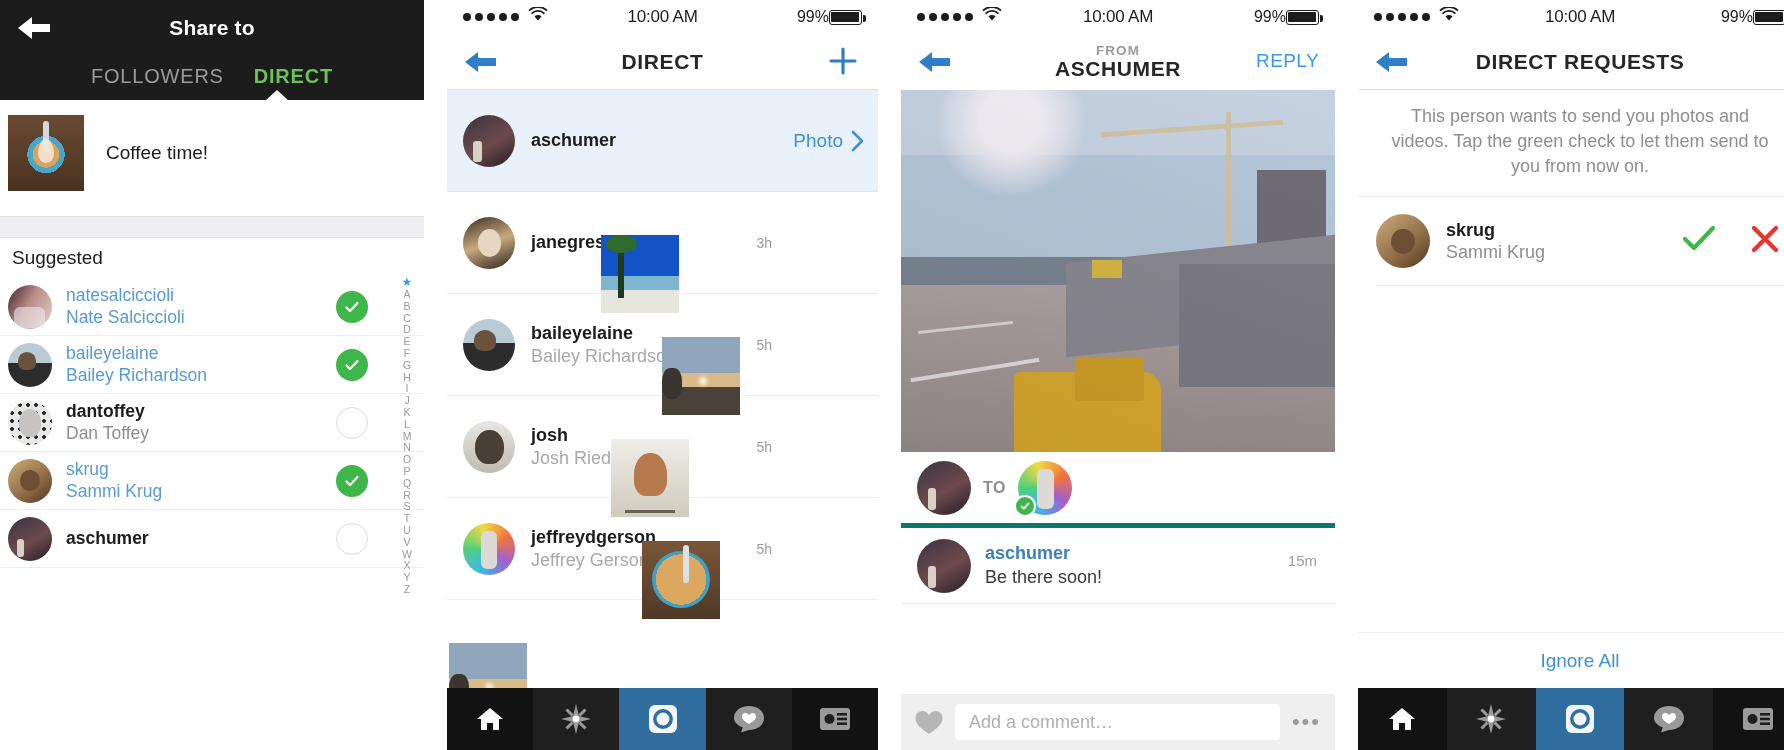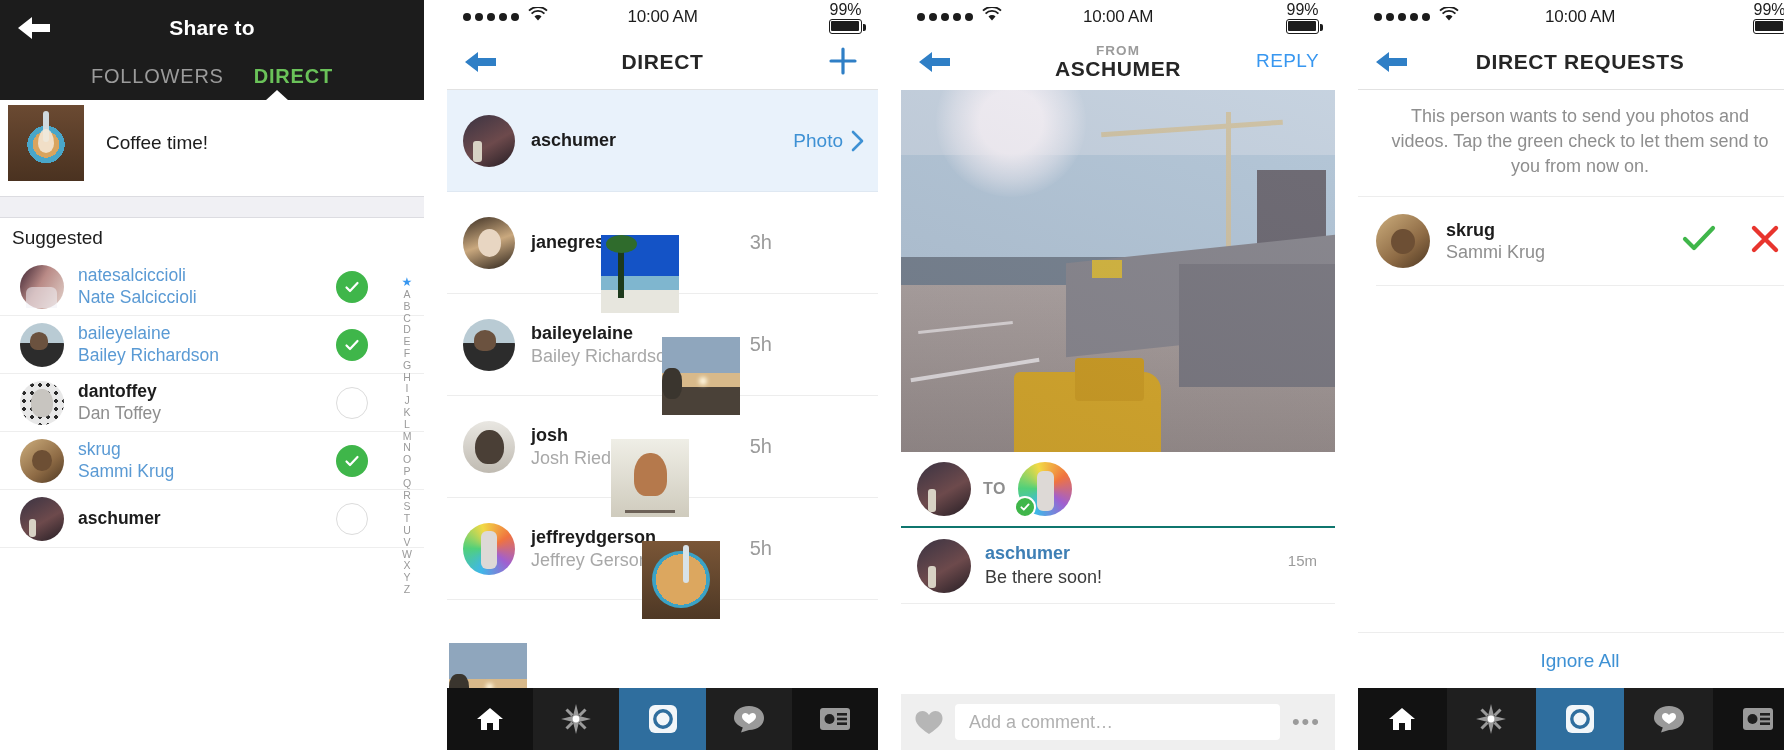--- a/index.html
+++ b/index.html
@@ -15,38 +15,38 @@
   .p3 { width:434px; }
   .p4 { width:444px; }
 
   
   .statusbar { height:34px; display:flex; align-items:center; padding:0 16px; font-size:17px;
     color:#2b2b2b; position:relative; background:#fff; }
   .sb-left { display:flex; align-items:center; gap:4px; }
   .dot { width:8px; height:8px; border-radius:50%; background:#1c1c1c; display:inline-block; }
   .wifi { margin-left:5px; display:inline-block; }
   .sb-time { position:absolute; left:0; right:0; text-align:center; font-size:17px; font-weight:400; color:#1c1c1c; letter-spacing:-0.2px;}
-  .sb-right { margin-left:auto; display:flex; align-items:center; font-size:16px; color:#1c1c1c; z-index:2;flex-direction:column;}
+  .sb-right { margin-left:auto; display:flex; align-items:center; font-size:16px; color:#1c1c1c; z-index:2;}
   .batt { width:33px; height:15px; border:1.6px solid #1c1c1c; border-radius:3px; position:relative; }
   .batt:after { content:""; position:absolute; right:-5px; top:4px; width:3px; height:7px; background:#1c1c1c; border-radius:0 2px 2px 0; }
   .batt i { position:absolute; left:1.4px; top:1.4px; bottom:1.4px; width:88%; background:#1c1c1c; border-radius:1px; display:block;}
 
   
   .p1-dark { background:#1c1c1c; height:100px; position:relative; }
   .p1-title-row { height:56px; display:flex; align-items:center; position:relative; }
   .p1-back { position:absolute; left:14px; top:12px; width:40px; height:32px; }
   .p1-title { width:100%; text-align:center; color:#fff; font-size:21px; font-weight:bold; letter-spacing:0.2px; }
   .p1-tabs { display:flex; justify-content:center; align-items:center; gap:30px; height:40px; }
   .p1-tab { font-size:20px; letter-spacing:0.8px; font-weight:400; }
   .t-off { color:#9b9b9b; }
   .t-on { color:#6ac259; font-weight:bold; }
   .caret { position:absolute; bottom:-1px; left:265px; width:0; height:0;
     border-left:12px solid transparent; border-right:12px solid transparent; border-bottom:11px solid #ffffff; }
 
-  .p1-post { height:96px; display:flex; align-items:center; background:#fff; padding:0 0 11px 8px; }
+  .p1-post { height:116px; display:flex; align-items:center; background:#fff; padding:0 0 11px 8px; }
   .thumb-coffee { width:76px; height:76px; flex:0 0 auto; background:
       radial-gradient(circle at 50% 52%, #d9a45e 0 24%, #49a6c9 24% 34%, rgba(0,0,0,0) 34%),
       linear-gradient(#6b4a32,#4a3220); position:relative; }
   .thumb-coffee:before { content:""; position:absolute; left:50%; top:8%; margin-left:-3px; width:6px; height:42%;
       background:#cfd9de; border-radius:3px; }
   .thumb-coffee:after { content:""; position:absolute; left:50%; top:50%; width:16px; height:24px; margin:-14px 0 0 -8px;
       background:#f4ead9; border-radius:50% 50% 50% 50%/60% 60% 40% 40%; opacity:.85;}
   .p1-caption { margin-left:22px; font-size:19px; color:#1c1c1c; }
 
   .p1-sep { height:22px; background:#f0f0f4; border-top:1px solid #dcdce1; border-bottom:1px solid #dcdce1; }
@@ -72,21 +72,21 @@
   .a-dan:after{content:"";position:absolute;left:26%;top:20%;width:48%;height:62%;background:#c8c5c0;border-radius:50% 50% 44% 44%;}
   .a-jeff { background:conic-gradient(from 200deg,#3fb7e8,#51d07a,#f2d945,#f0733f,#a05fd0,#3fb7e8); position:relative;}
   .a-jeff:after{content:"";position:absolute;left:34%;top:16%;width:32%;height:74%;background:#ddd9d6;border-radius:6px;}
 
   .p1-search { width:48px; height:48px; border-radius:50%; border:1.5px solid #d6d6d6; margin-left:12px;
     display:flex; align-items:center; justify-content:center; }
 
   .p1-sugg { height:40px; display:flex; align-items:center; padding-left:12px; font-size:19px; color:#1c1c1c; }
 
   .p1-listwrap { position:relative; }
-  .p1-row { height:58px; display:flex; align-items:center; padding-left:20px; border-bottom:1px solid #eeeeee; position:relative;}
+  .p1-row { height:58px; display:flex; align-items:center; padding-left:8px; border-bottom:1px solid #eeeeee; position:relative;}
   .p1-row .av { width:44px; height:44px; }
   .p1-names { margin-left:14px; line-height:1.22; }
   .p1-user { font-size:17.5px; }
   .p1-full { font-size:17.5px; }
   .blue .p1-user, .blue .p1-full { color:#5a9ad4; }
   .blk .p1-user { color:#1c1c1c; font-weight:bold;}
   .blk .p1-full { color:#8e8e8e; }
   .chk { position:absolute; right:56px; top:50%; margin-top:-16px; width:32px; height:32px; border-radius:50%;
      display:flex; align-items:center; justify-content:center; }
   .chk.on { background:#3fb64a; }
@@ -106,21 +106,21 @@
   .nav-plus { position:absolute; right:20px; top:12px; }
   .nav-right-txt { position:absolute; right:16px; top:16px; font-size:19px; color:#3897f0; letter-spacing:0.4px;}
 
   
   .dm-row { height:102px; display:flex; align-items:center; padding-left:16px; border-bottom:1px solid #ededed; position:relative;}
   .dm-row.hl { background:#e9f2fb; border-bottom:1px solid #dfe8f2;}
   .dm-row .av { width:52px; height:52px; }
   .dm-names { margin-left:16px; line-height:1.24; }
   .dm-user { font-size:18px; font-weight:bold; color:#1c1c1c; }
   .dm-full { font-size:18px; color:#a8a8a8; }
-  .dm-time { position:absolute; right:106px; font-size:20px; color:#9b9b9b; }
+  .dm-time { position:absolute; right:106px; font-size:14px; color:#9b9b9b; }
   .dm-photo { position:absolute; right:14px; top:50%; margin-top:-39px; width:78px; height:78px; background-size:cover; }
   .dm-link { position:absolute; right:14px; font-size:19px; color:#3e91d4; display:flex; align-items:center; gap:8px;}
 
   .ph-palms { background:linear-gradient(#1453c6 0 52%, #7fb6cf 52% 70%, #e7e6de 70% 100%); position:relative; overflow:hidden;}
   .ph-palms:before{content:"";position:absolute;left:22%;top:2%;width:6px;height:80%;background:#1d3a1c;}
   .ph-palms:after{content:"";position:absolute;left:6%;top:0%;width:40%;height:24%;background:#2f6b2c;border-radius:50%;}
   .ph-sunset { background:linear-gradient(#8fa6bd 0 46%, #d8b98a 46% 64%, #4a4138 64% 100%); position:relative; overflow:hidden;}
   .ph-sunset:before{content:"";position:absolute;left:47%;top:52%;width:10%;height:10%;background:#fff6de;border-radius:50%;filter:blur(2px);}
   .ph-sunset:after{content:"";position:absolute;left:0;top:40%;width:26%;height:40%;background:#3a352e;border-radius:40%;}
   .ph-dog { background:linear-gradient(#efeee6,#cfcbbd); position:relative; overflow:hidden;}
@@ -147,21 +147,21 @@
   .ap-bridge2 { position:absolute; right:0; top:48%; width:36%; height:34%; background:#7e8082; }
   .ap-crane-m { position:absolute; right:24%; top:6%; width:5px; height:42%; background:#d9cfa8;}
   .ap-crane-a { position:absolute; right:12%; top:10%; width:42%; height:5px; background:#d9cfa8; transform:rotate(-4deg);}
   .ap-tower { position:absolute; right:2%; top:22%; width:16%; height:32%; background:#6f6f72;}
   .ap-tug { position:absolute; left:26%; bottom:0; width:34%; height:22%; background:#e3b423; border-radius:6px 18px 0 0;}
   .ap-tug2 { position:absolute; left:40%; bottom:14%; width:16%; height:12%; background:#d9a81b; border-radius:4px;}
   .ap-line { position:absolute; left:2%; bottom:22%; width:30%; height:4px; background:#efeee9; transform:rotate(-9deg);}
   .ap-line2 { position:absolute; left:4%; bottom:34%; width:22%; height:3px; background:#e8e6e0; transform:rotate(-6deg);}
   .ap-sign { position:absolute; left:44%; top:47%; width:7%; height:5%; background:#e0c33a;}
 
-  .to-row { height:76px; display:flex; align-items:center; padding-left:16px; border-bottom:2px solid #0f766e; }
+  .to-row { height:76px; display:flex; align-items:center; padding-left:16px; border-bottom:5px solid #0f766e; }
   .to-row .av { width:54px; height:54px; }
   .to-word { font-size:16px; color:#8e8e8e; margin:0 12px; font-weight:bold; letter-spacing:0.6px;}
   .to-av-wrap { position:relative; }
   .to-badge { position:absolute; left:-4px; bottom:-2px; width:22px; height:22px; border-radius:50%; background:#3fb64a;
       border:2px solid #fff; display:flex; align-items:center; justify-content:center;}
 
   .cmt-row { height:76px; display:flex; align-items:center; padding-left:16px; border-bottom:1px solid #ededed; position:relative;}
   .cmt-row .av { width:54px; height:54px; }
   .cmt-body { margin-left:14px; line-height:1.3; }
   .cmt-user { font-size:18px; font-weight:bold; color:#3e7fb5; }

